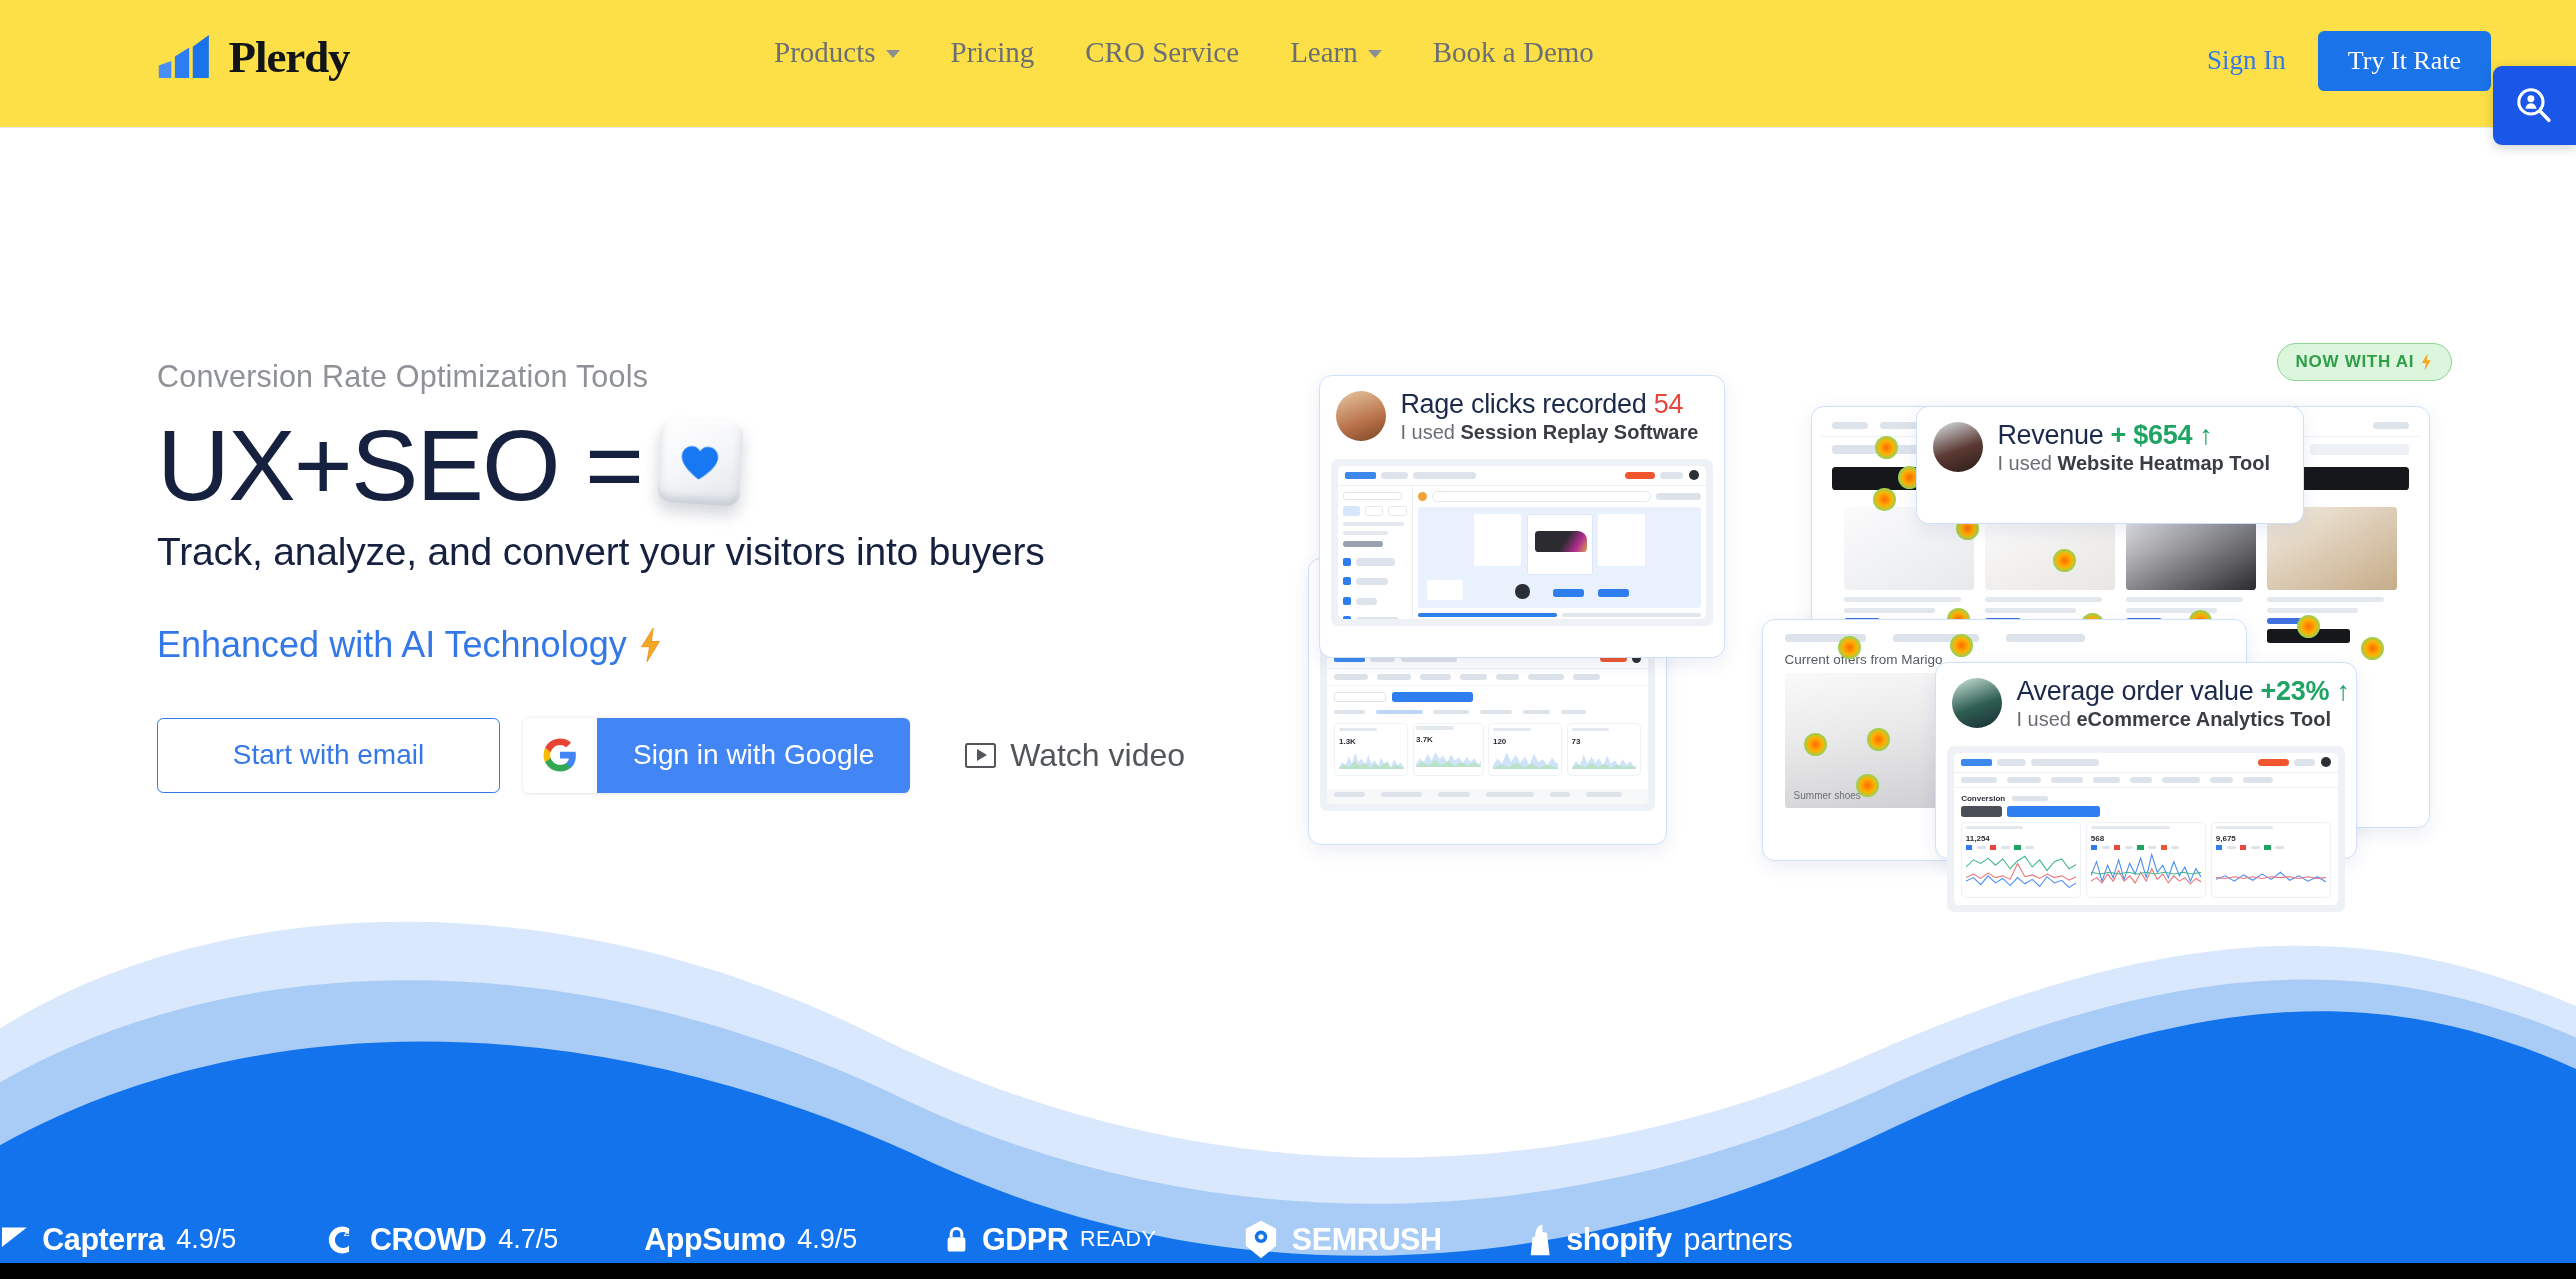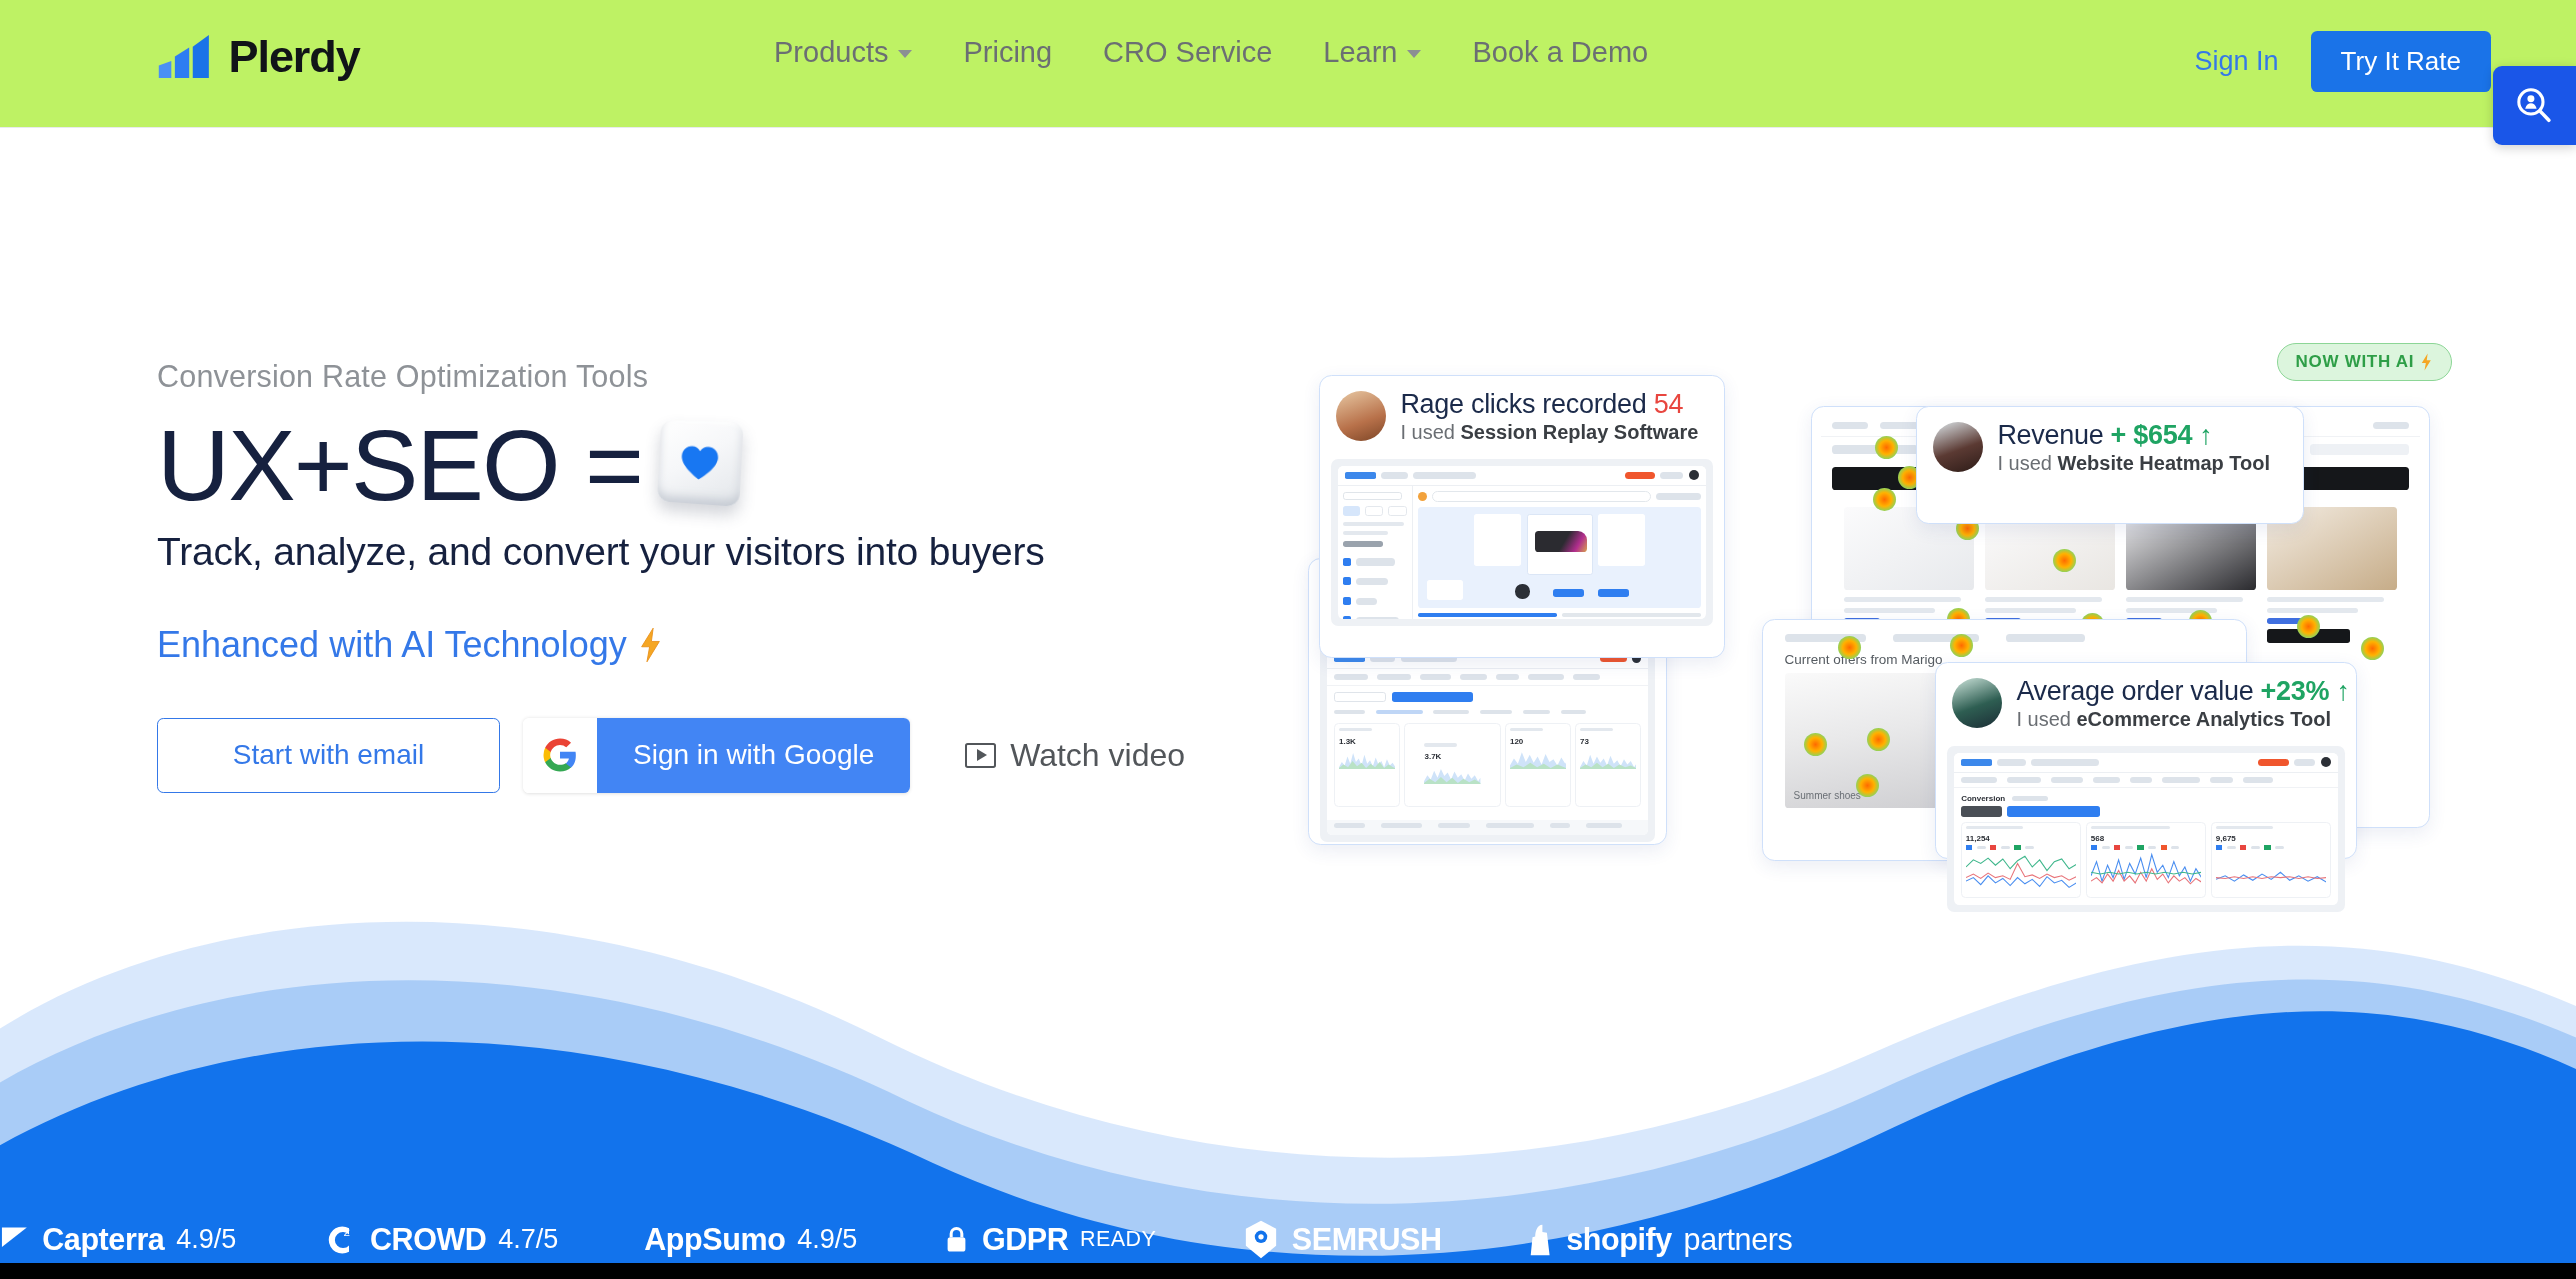--- a/index.html
+++ b/index.html
@@ -7,22 +7,22 @@
     width: 2576px; height: 1280px;
     font-family: "Liberation Sans", sans-serif;
     background: #ffffff;
     overflow: hidden;
   }
   .page { position: relative; width: 2576px; height: 1280px; background:#fff; overflow:hidden; }
 
   
   .header {
     position: absolute; top:0; left:0; width:2576px; height:128px;
-    background:#bef264; border-bottom:0.9px solid #e8eaed;
-    display:flex; align-items:center; z-index:40;
+    background:#fde047; border-bottom:0.9px solid #e8eaed;
+    display:flex; align-items:center; z-index:40;font-family:Liberation Serif, serif;
   }
   .logo-wrap { position:absolute; left:157px; top:30.5px; display:flex; align-items:center; gap:12.6px; }
   .logo-mark { display:block; }
   .logo-text { font-size:45px; font-weight:700; color:#111418; letter-spacing:-1.1px; }
 
   .nav { position:absolute; left:774px; top:36px; display:flex; align-items:center; gap:51px; }
   .nav-item { display:flex; align-items:center; gap:10px; font-size:29px; color:#6b6f73; font-weight:400; cursor:pointer; white-space:nowrap;}
   .caret { width:0;height:0;border-left:7.2px solid transparent;border-right:7.2px solid transparent;border-top:8px solid #8b8f93; display:inline-block; margin-top:3.6px;}
 
   .auth { position:absolute; right:85px; top:30.5px; display:flex; align-items:center; gap:32px;}
@@ -470,21 +470,21 @@
           </div>
           <div style="display:flex;gap:4.5px;padding:5.4px 7.2px;">
             <div class="chartbox" style="flex:1;padding:3.6px;">
               <div class="ln" style="width:58%;height:3.6px;"></div>
               <div style="font-size:8px;color:#2b2f36;font-weight:700;">1.3K</div>
               <svg width="100%" height="23" viewBox="0 0 100 26" preserveAspectRatio="none">
                 <path d="M0 24 L5 18 L10 22 L15 12 L20 20 L25 8 L30 18 L35 14 L40 22 L45 10 L50 20 L55 16 L60 23 L65 13 L70 21 L75 17 L80 24 L85 15 L90 22 L95 19 L100 24 L100 26 L0 26 Z" fill="#cfe3f9"></path>
                 <path d="M0 25 L8 21 L16 24 L24 17 L32 23 L40 19 L48 25 L56 20 L64 24 L72 18 L80 25 L88 21 L96 24 L100 25 L100 26 L0 26 Z" fill="#b9e2c6"></path>
               </svg>
             </div>
-            <div class="chartbox" style="flex:1;padding:19px;">
+            <div class="chartbox" style="flex:1;padding:2px;">
               <div class="ln" style="width:58%;height:3.6px;"></div>
               <div style="font-size:8px;color:#2b2f36;font-weight:700;">3.7K</div>
               <svg width="100%" height="23" viewBox="0 0 100 26" preserveAspectRatio="none">
                 <path d="M0 23 L6 16 L12 21 L18 11 L24 19 L30 9 L36 17 L42 13 L48 21 L54 12 L60 19 L66 15 L72 22 L78 14 L84 20 L90 16 L96 23 L100 19 L100 26 L0 26 Z" fill="#cfe3f9"></path>
                 <path d="M0 25 L10 20 L20 24 L30 18 L40 24 L50 19 L60 25 L70 20 L80 24 L90 21 L100 25 L100 26 L0 26 Z" fill="#b9e2c6"></path>
               </svg>
             </div>
             <div class="chartbox" style="flex:1;padding:3.6px;">
               <div class="ln" style="width:58%;height:3.6px;"></div>
               <div style="font-size:8px;color:#2b2f36;font-weight:700;">120</div>

